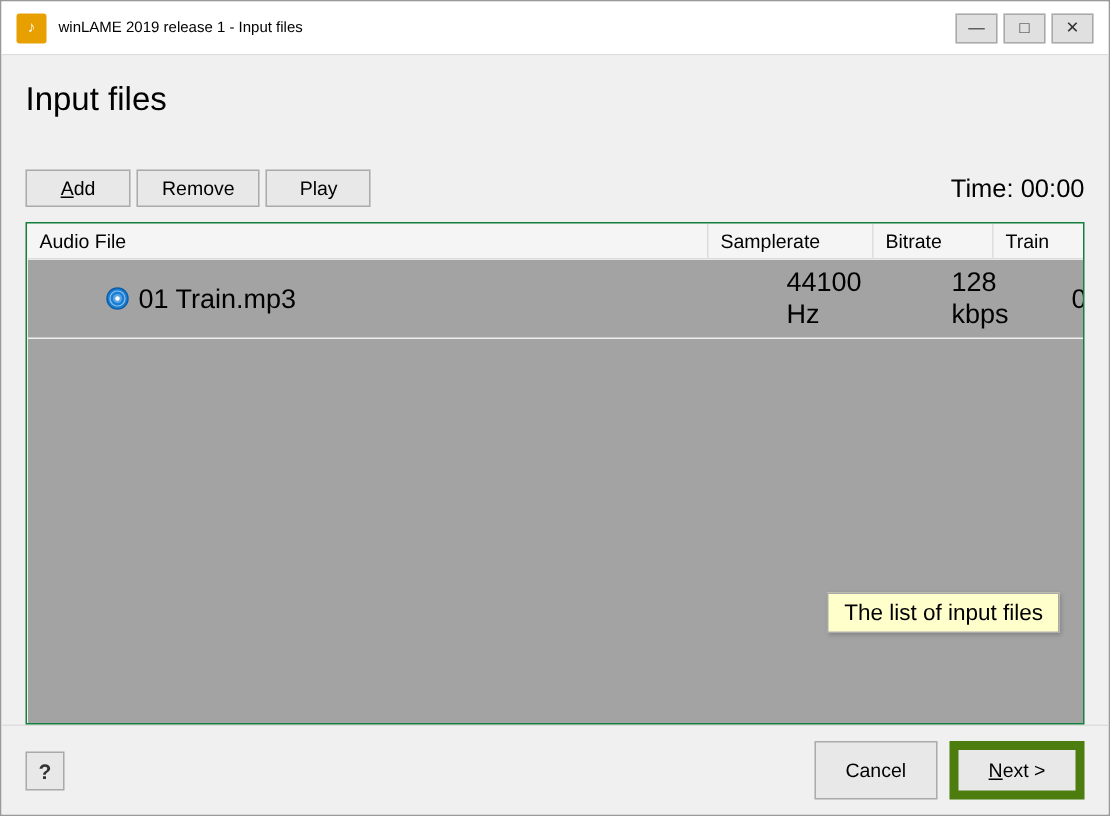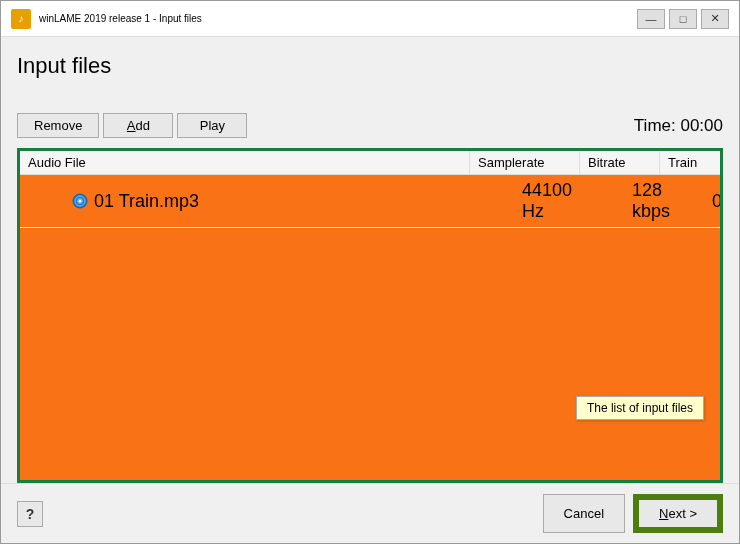--- a/index.html
+++ b/index.html
@@ -110,22 +110,22 @@
     }
 
     .toolbar-time {
       margin-left: auto;
       font-size: 17px;
       color: #000;
     }
 
     .file-list-container {
       flex: 1;
-      background: #f97316;
-      border: 3px solid #15803d;
+      background: #a3a3a3;
+      border: 1px solid #15803d;
       overflow-y: auto;
       position: relative;
     }
 
     .file-list-header {
       display: grid;
       grid-template-columns: 1fr 110px 80px 60px;
       border-bottom: 1px solid #ddd;
       background: #f5f5f5;
       position: sticky;
@@ -168,21 +168,21 @@
       flex-shrink: 0;
     }
 
     .tooltip {
       position: absolute;
       bottom: 60px;
       right: 16px;
       background: #ffffcc;
       border: 1px solid #aaa;
       padding: 4px 10px;
-      font-size: 12px;
+      font-size: 15px;
       color: #000;
       pointer-events: none;
       box-shadow: 1px 1px 3px rgba(0,0,0,0.2);
     }
 
     .footer {
       display: flex;
       align-items: center;
       padding: 10px 16px;
       background: #f0f0f0;
@@ -241,24 +241,24 @@
       <button class="title-btn close">✕</button>
     </div>
   </div>
 
   <div class="content">
     <h1 class="page-title">Input files</h1>
 
     <div class="toolbar">
       <div class="toolbar-left">
         <button class="toolbar-btn">
-          <span>Remove</span>
+          <span><u>A</u>dd</span>
         </button>
         <button class="toolbar-btn">
-          <span><u>A</u>dd</span>
+          <span>Remove</span>
         </button>
         <button class="toolbar-btn">
           <span>Play</span>
         </button>
       </div>
       <span class="toolbar-time">Time: 00:00</span>
     </div>
 
     <div class="file-list-container">
       <div class="file-list-header">

